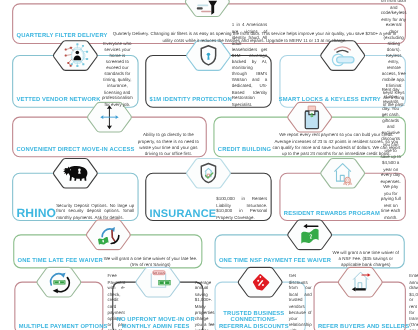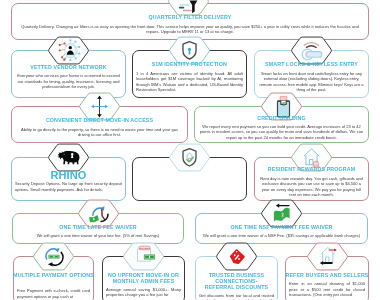--- a/index.html
+++ b/index.html
@@ -3,21 +3,21 @@
 <meta charset="utf-8">
 <style>
   html,body{margin:0;padding:0;}
   body{width:380px;height:300px;background:#ffffff;
        font-family:"Liberation Sans",sans-serif;overflow:hidden;}
   .stage{position:relative;width:380px;height:300px;background:#fff;}
 
   .card{position:absolute;box-sizing:border-box;border:1px solid #c08a90;
         border-radius:7px;background:#fff;z-index:1;}
   .card-inner{position:absolute;left:3px;right:3px;top:0;bottom:0;z-index:3;
-        display:flex;flex-direction:column;align-items:center;justify-content:center;}
+        display:flex;flex-direction:row;align-items:flex-end;justify-content:center;}
   .card-inner.top{justify-content:flex-start;}
   .card-title{text-align:center;color:#3fb7e0;font-weight:bold;
         font-size:5.3px;line-height:5.85px;letter-spacing:.12px;margin:0 0 2.2px 0;
         white-space:nowrap;}
   .card-body{text-align:center;color:#3a3a3a;font-size:4.05px;line-height:5.5px;
         margin:0;padding:0;}
 .hex{position:absolute;z-index:2;}
   .txt{position:absolute;box-sizing:border-box;z-index:3;pointer-events:none;border:1px solid transparent;}
   .hex svg{display:block;}
 </style>
@@ -334,20 +334,26 @@
       <div class="card-title">CREDIT BUILDING</div>
       <div class="card-body" style="max-width:166px;">We report every rent payment so you can buld your credit. Average increases of 23 to 42 points in resident scores, so you can qualify for more and save hundreds of dollars. We can report up to the past 24 months for an immediate credit boost.</div>
     </div>
   </div>
   <div class="txt" style="left:11px;top:157px;width:115px;height:44px;--bc:#86c2d0;">
     <div class="card-inner" style="padding-top:7px;">
       <div class="card-title" style="font-size:11px;">RHINO</div>
       <div class="card-body" style="text-align:justify;">Security Deposit Options. No large up front security deposit options. Small monthly payments. Ask for details.</div>
     </div>
   </div>
+  <div class="txt" style="left:132px;top:157px;width:115px;height:44px;--bc:#3b3b3b;">
+    <div class="card-inner" style="padding-top:7px;">
+      <div class="card-title" style="font-size:10px;">INSURANCE</div>
+      <div class="card-body" style="text-align:justify;">$100,000 in Renters Liability Insurance. $10,000 in Personal Property Coverage.</div>
+    </div>
+  </div>
   <div class="txt" style="left:254px;top:157px;width:115px;height:44px;--bc:#c0888f;">
     <div class="card-inner" style="padding-top:7px;">
       <div class="card-title">RESIDENT REWARDS PROGRAM</div>
       <div class="card-body">Rent day is now rewards day. You get cash, giftcards and exclusive discounts you can use to save up to $4,500 a year on every day expenses. We pay you for paying full rent on time each month.</div>
     </div>
   </div>
   <div class="txt" style="left:12px;top:213px;width:172px;height:31px;--bc:#8dbf8d;">
     <div class="card-inner" style="padding-top:7px;">
       <div class="card-title">ONE TIME LATE FEE WAIVER</div>
       <div class="card-body">We will grant a one time waiver of your late fee. (5% of rent Savings)</div>

